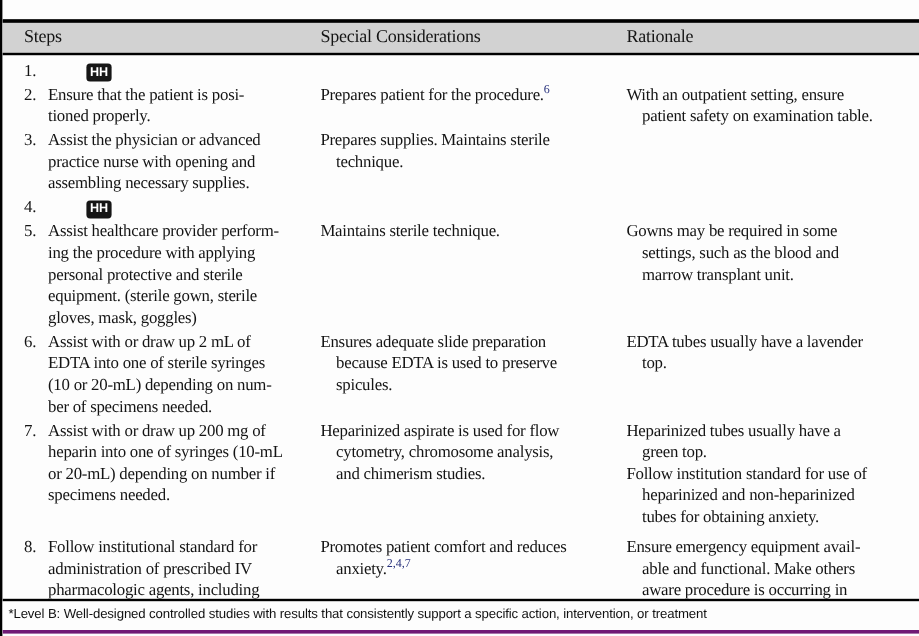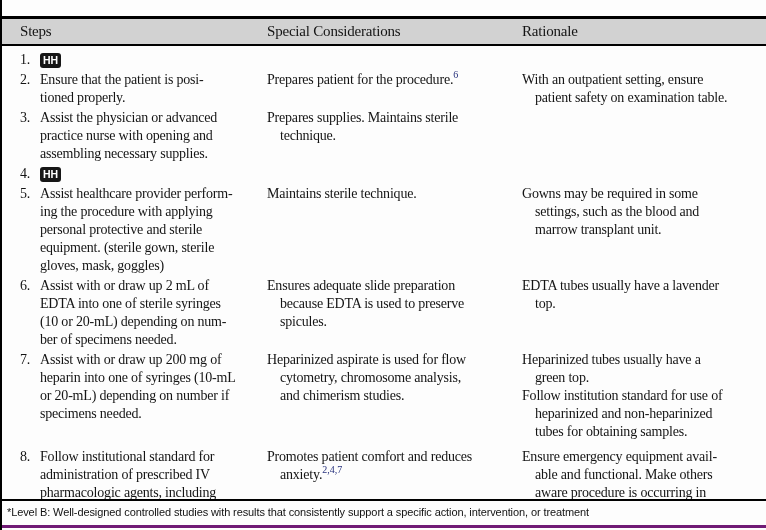--- a/index.html
+++ b/index.html
@@ -23,21 +23,21 @@
   .stext{flex:1;white-space:pre-wrap;font-size:14px;line-height:18px;padding-right:4px;}
   .c-rat,.c-spec{padding-left:18px;box-sizing:border-box;font-family:Liberation Serif, serif;}
   .para{
     margin:0;white-space:pre-wrap;font-size:14px;line-height:18px;
     padding-left:13px;text-indent:-13px;padding-right:8px;
   }
   .badge{
     display:inline-block;background:#161616;color:#fff;
     font-family:"Liberation Sans",sans-serif;font-weight:bold;
     font-size:10.5px;line-height:13px;padding:1px 3px;border-radius:3px;
-    letter-spacing:0;margin-top:2px;
+    letter-spacing:0;margin-top:2px;margin-left:32px;
   }
   .ref{color:#26307c;font-size:10px;line-height:0;letter-spacing:0;}
   .levelb{font-weight:bold;color:#0c4a6e;text-decoration:underline;}
   .footwrap{position:absolute;left:0;right:0;bottom:2px;background:#fdfdfd;}
   .footnote{
     border-top:2px solid #000;border-bottom:3px solid #701a75;
     font-family:"Liberation Sans",sans-serif;font-size:11px;letter-spacing:-0.1px;
     color:#111;padding:5px 4px 7px 5px;white-space:nowrap;
   }
 </style>
@@ -150,21 +150,21 @@
       <div class="c-rat">
           <p class="para"><span>Heparinized aspirate is used for flow
 cytometry, chromosome analysis,
 and chimerism studies.</span></p>
         </div>
       <div class="c-spec">
           <p class="para"><span>Heparinized tubes usually have a
 green top.</span></p>
           <p class="para"><span>Follow institution standard for use of
 heparinized and non-heparinized
-tubes for obtaining samples.</span></p>
+tubes for obtaining anxiety.</span></p>
         </div>
     </div>
 
     <div class="trow row-gap">
       <div class="c-steps">
           <span class="num">8.</span>
           <div class="stext"><span>Follow institutional standard for
 administration of prescribed IV
 pharmacologic agents, including
 conscious sedation. </span><span class="levelb">(Level B*)</span></div>

